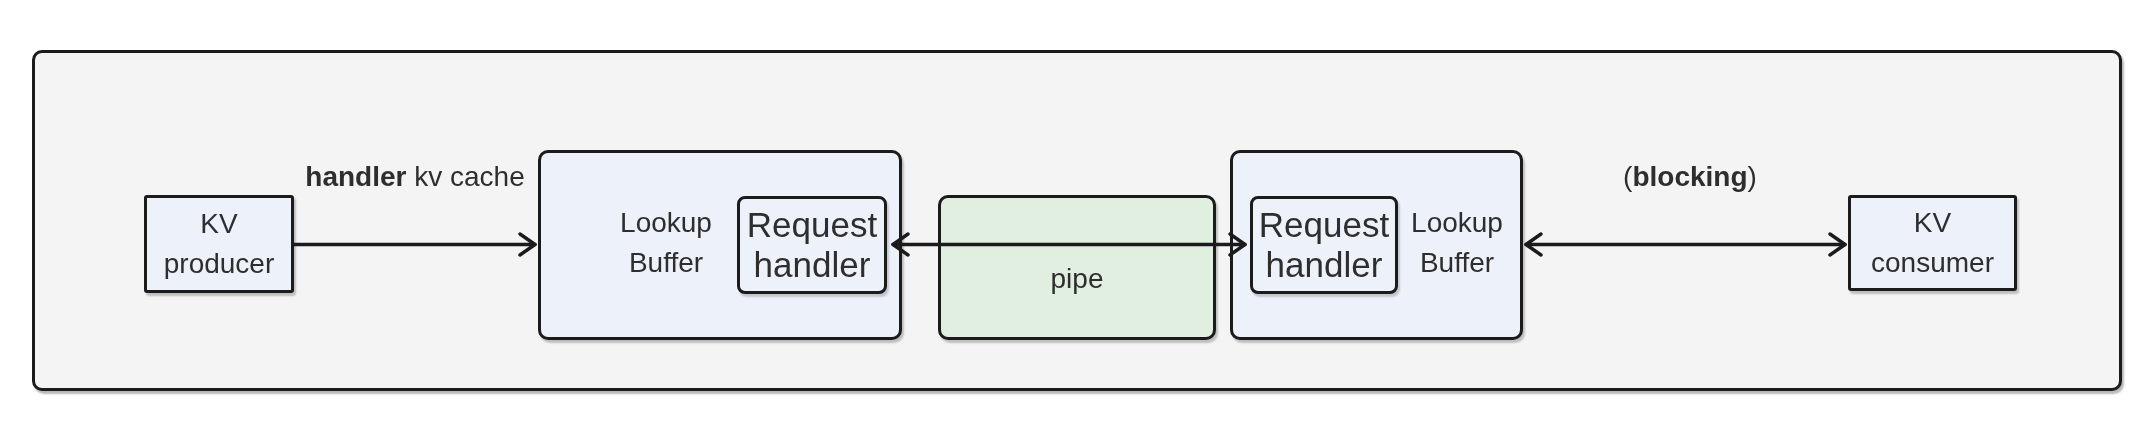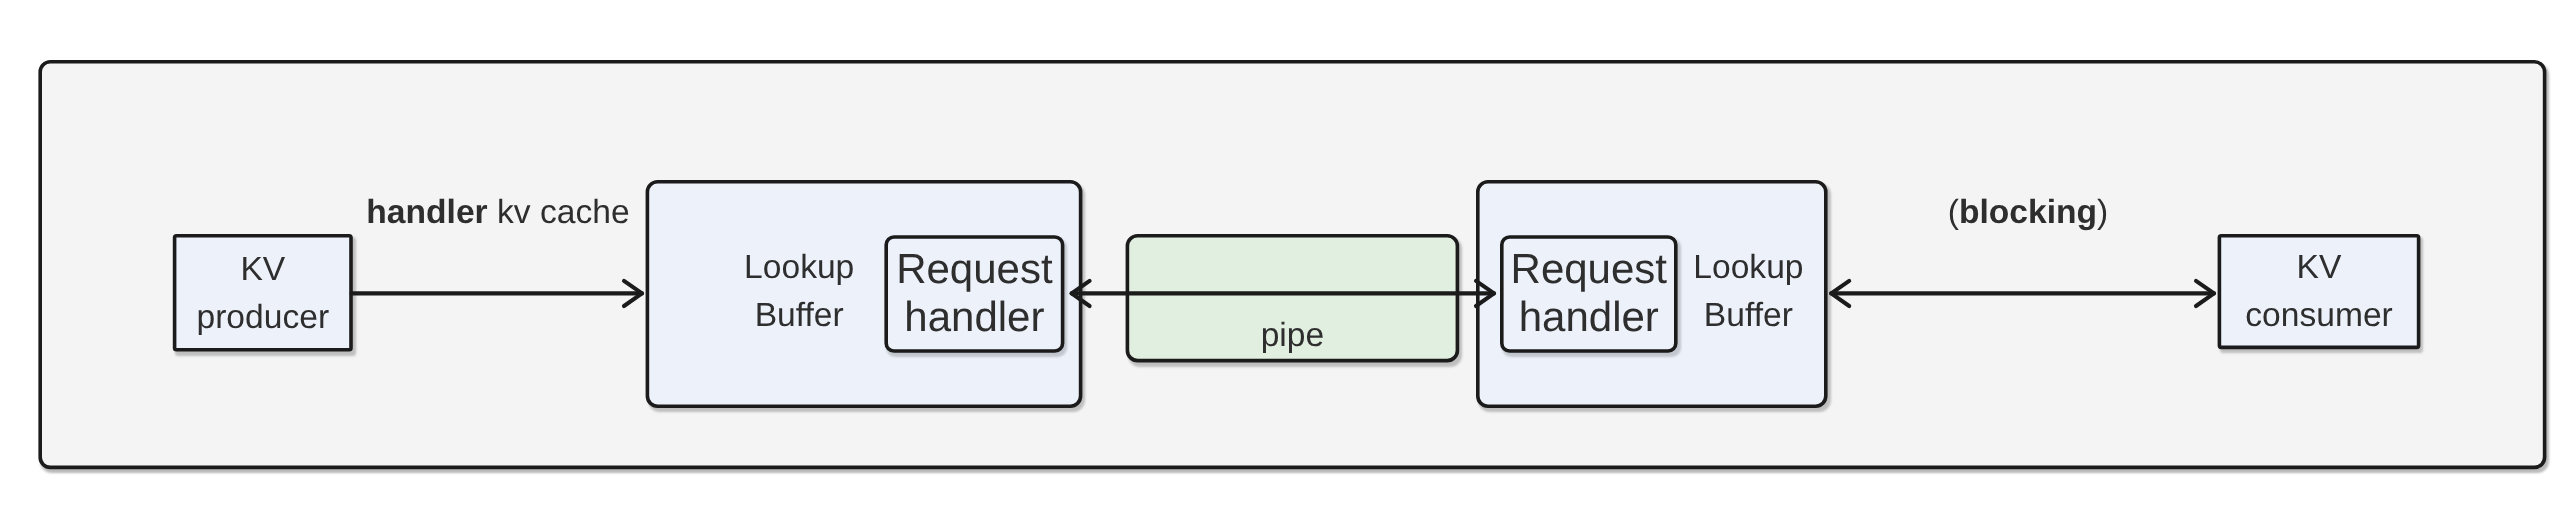--- a/index.html
+++ b/index.html
@@ -63,21 +63,21 @@
     box-shadow:2px 3px 2px rgba(0,0,0,0.18);
     color:var(--text);
     font-size:35px; line-height:40px;
     text-align:center; white-space:pre-line;
     display:flex; align-items:center; justify-content:center;
   }
   #request-handler-left  { left:196px; width:150px; }
   #request-handler-right { left:17px;  width:148px; }
 
   #pipe {
-    left:938px; top:195px; width:278px; height:107px;
+    left:938px; top:195px; width:278px; height:145px;
     background:var(--pipe-fill);
     border-radius:10px;
     text-decoration:underline;
   }
   #pipe .pipe-label {
     position:absolute; left:0; right:0; top:61px;
     text-align:center;
     font-size:28px; line-height:40px;
     color:var(--text);
   }

